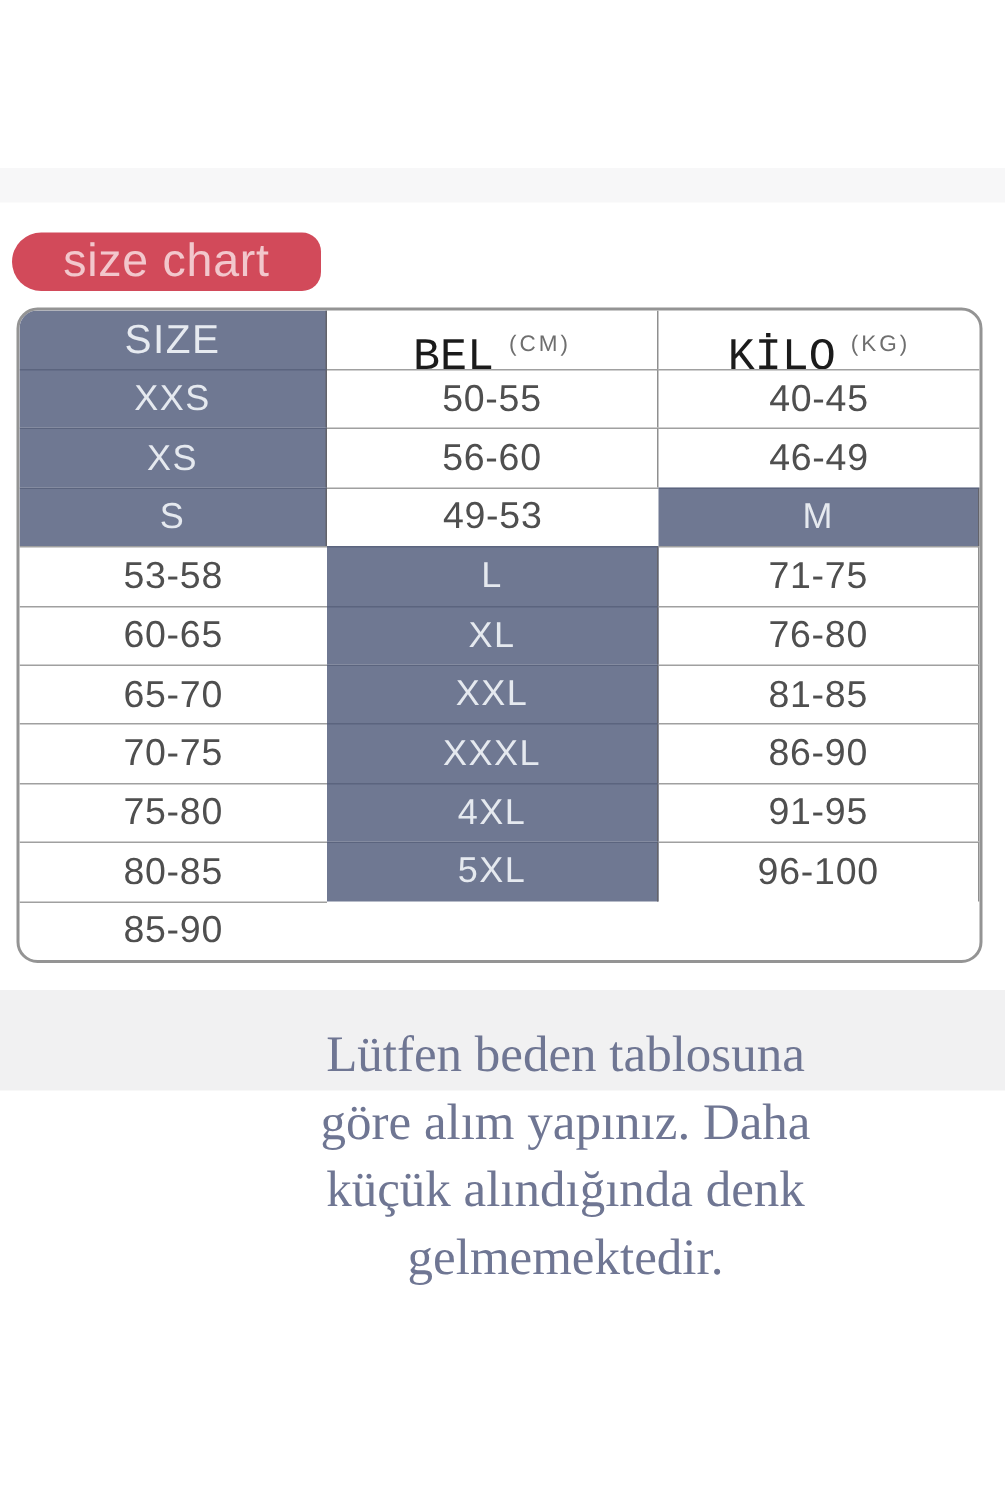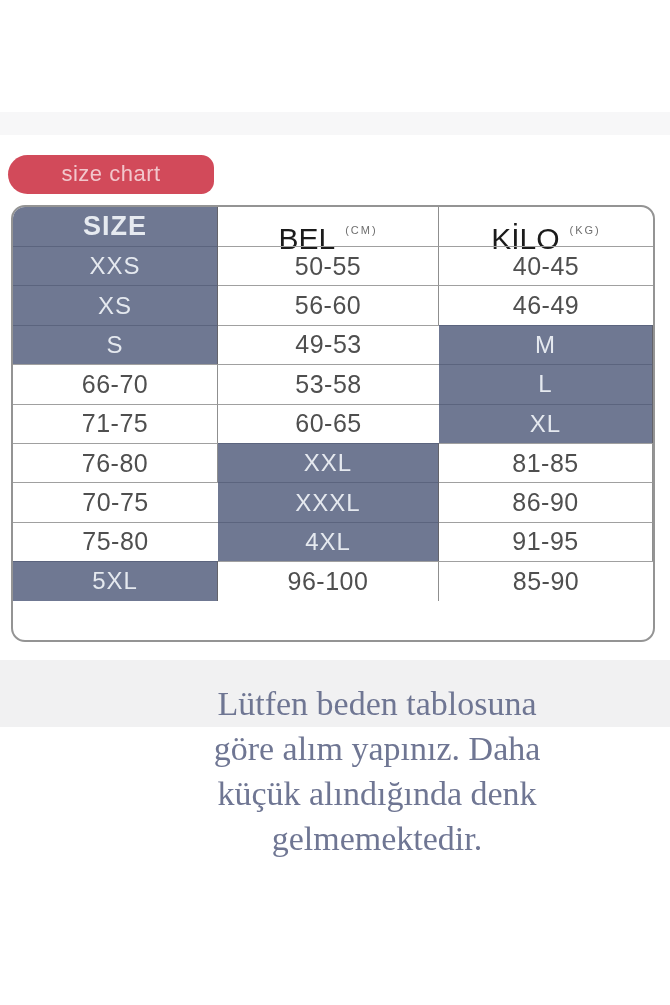--- a/index.html
+++ b/index.html
@@ -27,21 +27,21 @@
   
   .badge {
     position: absolute; left: 8px; top: 155px;
     width: 206px; height: 39px;
     background: #d24a5a;
     border-radius: 20px 13px 13px 20px;
     display: flex; align-items: center; justify-content: center;
   }
   .badge span {
     color: #f2c7cc;
-    font-size: 22px;
+    font-size: 31px;
     letter-spacing: 0.5px;
     line-height: 1;
     padding-bottom: 2px;
   }
 
   
   .size-table {
     position: absolute; left: 11px; top: 205px;
     width: 644px; height: 437px;
     border: 2px solid #949494;
@@ -63,33 +63,33 @@
     color: #e5e9ef;
     font-weight: 400;
     font-size: 24px;
     letter-spacing: 1px;
   }
   .c-bel { border-right: 1px solid #8f8f8f; }
   .r-line { border-top: 1px solid #a0a0a0; }
   .c-size.r-line { border-top: 1px solid rgba(25,30,55,0.22); }
 
   .h-size {
-    font-weight: 700;
+    font-weight: 400;
     font-size: 27px;
     color: #e6eaf0;
     letter-spacing: 1px;
   }
   .h-main {
-    font-family: Liberation Sans, sans-serif;
+    font-family: Liberation Mono, monospace;
     font-size: 30px;
     color: #1b1b1b;
     margin-top: 24px;
   }
   .h-unit {
-    font-size: 11px;
+    font-size: 15px;
     color: #6f6f6f;
     letter-spacing: 2px;
     margin-left: 10px;
     padding-top: 6px;
   }
   .c-val {
     font-size: 25px;
     color: #4f4f4f;
     letter-spacing: 0.5px;
   }
@@ -135,40 +135,41 @@
     <div class="cell c-val r-line">40-45</div>
 
     <div class="cell c-size r-line">XS</div>
     <div class="cell c-bel c-val r-line">56-60</div>
     <div class="cell c-val r-line">46-49</div>
 
     <div class="cell c-size r-line">S</div>
     <div class="cell c-val r-line">49-53</div>
 
     <div class="cell c-size r-line">M</div>
-    <div class="cell c-bel c-val r-line">66-70</div>
     <div class="cell c-val r-line">53-58</div>
 
     <div class="cell c-size r-line">L</div>
     <div class="cell c-bel c-val r-line">71-75</div>
     <div class="cell c-val r-line">60-65</div>
 
     <div class="cell c-size r-line">XL</div>
     <div class="cell c-bel c-val r-line">76-80</div>
+    <div class="cell c-val r-line">65-70</div>
 
     <div class="cell c-size r-line">XXL</div>
     <div class="cell c-bel c-val r-line">81-85</div>
     <div class="cell c-val r-line">70-75</div>
 
     <div class="cell c-size r-line">XXXL</div>
     <div class="cell c-bel c-val r-line">86-90</div>
     <div class="cell c-val r-line">75-80</div>
 
     <div class="cell c-size r-line">4XL</div>
     <div class="cell c-bel c-val r-line">91-95</div>
+    <div class="cell c-val r-line">80-85</div>
 
     <div class="cell c-size r-line">5XL</div>
     <div class="cell c-bel c-val r-line">96-100</div>
     <div class="cell c-val r-line">85-90</div>
   </div>
 
   <div class="note">
     <div>Lütfen beden tablosuna</div>
     <div>göre alım yapınız. Daha</div>
     <div>küçük alındığında denk</div>

